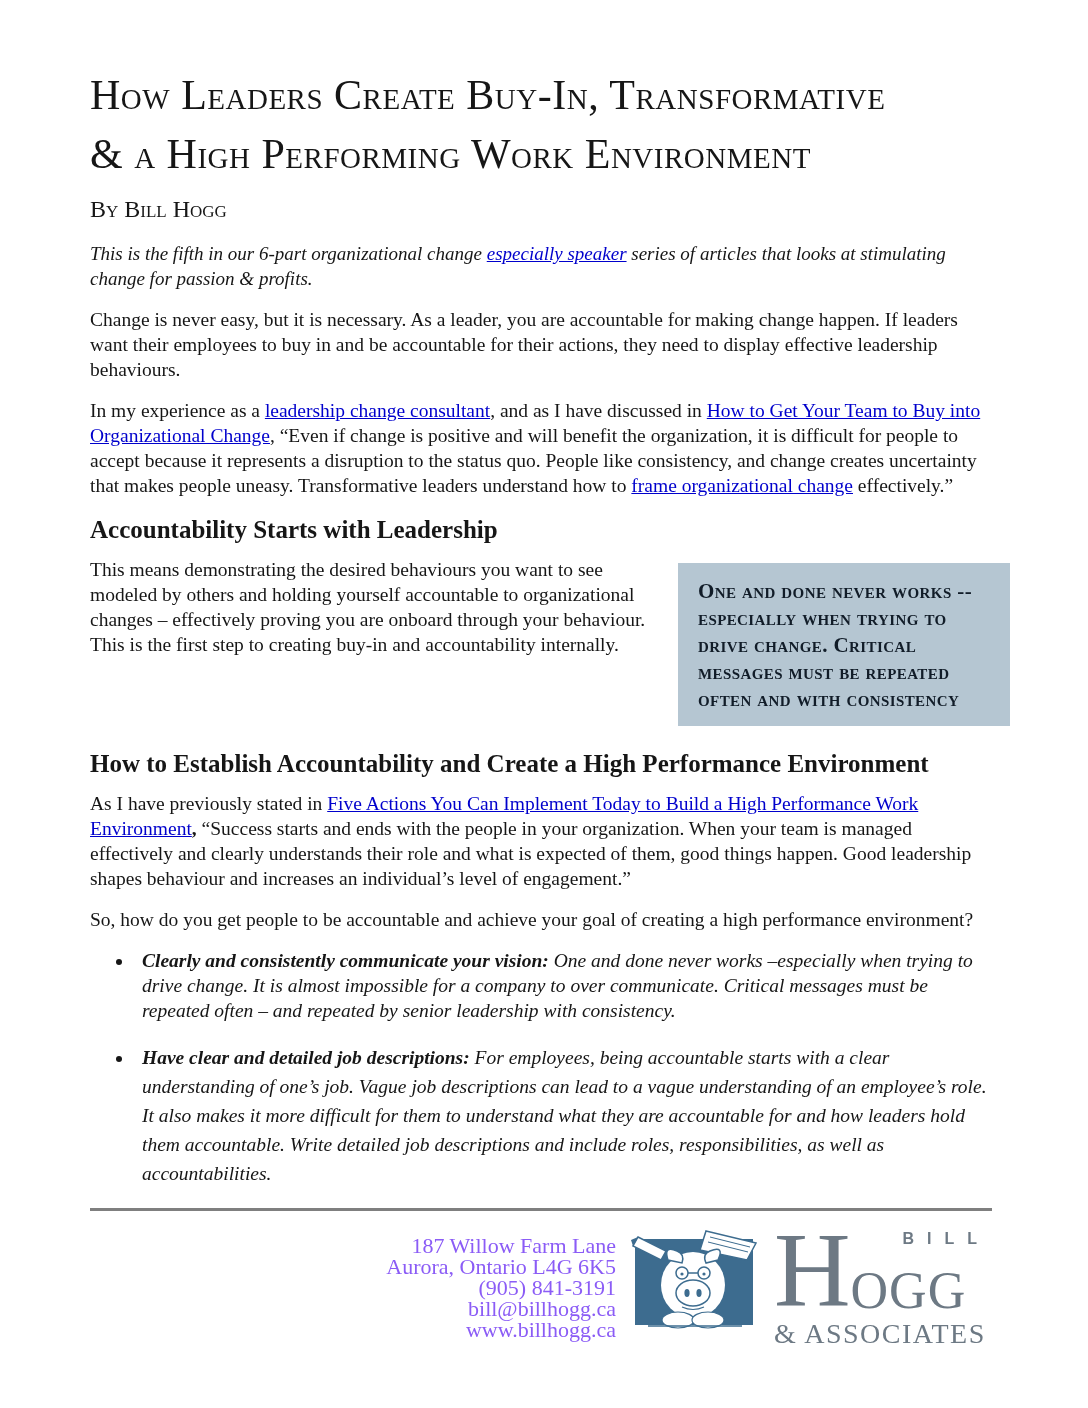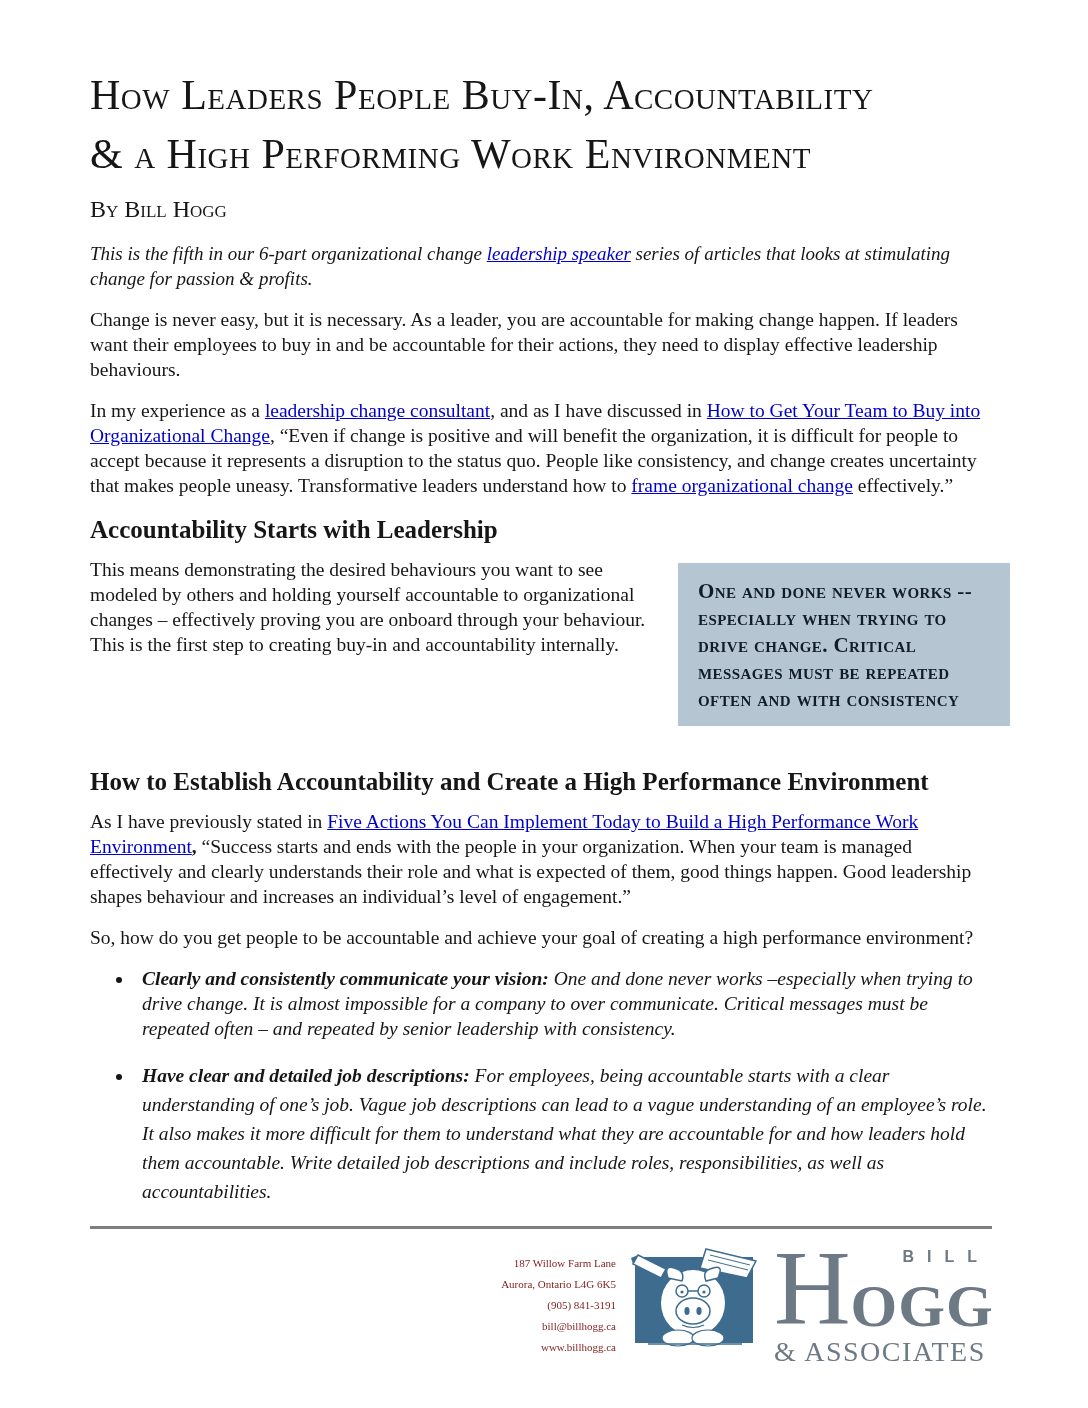--- a/index.html
+++ b/index.html
@@ -45,21 +45,21 @@
   }
   h2.sect {
     font-size: 25px;
     font-weight: bold;
     margin: 18px 0 13px 0;
   }
   .cols::after { content: ""; display: block; clear: both; }
   .callout {
     float: right;
     width: 332px;
-    margin: 6px -18px 24px 26px;
+    margin: 6px -18px 6px 26px;
     background: #b5c6d2;
     padding: 15px 20px 13px 20px;
     font-variant: small-caps;
     font-weight: 600;
     font-size: 21px;
     line-height: 27px;
     color: #111c28;
     letter-spacing: 0.4px;
   }
   ul.bullets {
@@ -81,23 +81,23 @@
     margin: 6px 0 16px 0;
   }
   footer.pagefoot {
     display: flex;
     justify-content: flex-end;
     align-items: flex-start;
     gap: 14px;
   }
   .contact {
     text-align: right;
-    font-size: 11px;
+    font-size: 22px;
     line-height: 21px;
-    color: #7f1d1d;
+    color: #8b5cf6;
     padding-top: 8px;
     font-family: Liberation Serif, serif;
   }
   .logo-mark { width: 130px; height: 104px; flex: 0 0 auto; }
   .logo-text {
     position: relative;
     color: #6d7984;
     width: 218px;
     padding-top: 2px;
     flex: 0 0 auto;
@@ -106,41 +106,41 @@
     position: absolute;
     top: 3px;
     right: 2px;
     font-family: "Liberation Sans", sans-serif;
     font-weight: bold;
     font-size: 16px;
     letter-spacing: 13px;
   }
   .logo-hogg { display: flex; align-items: flex-end; line-height: 0.75; }
   .logo-hogg .h-init { font-size: 106px; line-height: 0.78; }
-  .logo-hogg .h-rest { font-size: 60px; line-height: 0.80; letter-spacing: 1px; font-weight: bold; }
+  .logo-hogg .h-rest { font-size: 52px; line-height: 0.80; letter-spacing: 1px; }
   .logo-assoc {
     font-size: 28px;
     letter-spacing: 1.5px;
     margin-top: 6px;
     white-space: nowrap;
   }
 </style>
 </head>
 <body>
 
 <div class="page">
 
   <h1 class="title">
-    <span>How Leaders People Buy-In, Accountability</span>
+    <span>How Leaders Create Buy-In, Transformative</span>
     <span>&amp; a High Performing Work Environment</span>
   </h1>
 
   <div class="byline">By Bill Hogg</div>
 
-  <p class="intro"><span>This is the fifth in our 6-part organizational change </span><a class="doclink">leadership speaker</a><span> series of articles that looks at stimulating change for passion &amp; profits.</span></p>
+  <p class="intro"><span>This is the fifth in our 6-part organizational change </span><a class="doclink">especially speaker</a><span> series of articles that looks at stimulating change for passion &amp; profits.</span></p>
 
   <p class="body">Change is never easy, but it is necessary. As a leader, you are accountable for making change happen. If leaders want their employees to buy in and be accountable for their actions, they need to display effective leadership behaviours.</p>
 
   <p class="body"><span>In my experience as a </span><a class="doclink">leadership change consultant</a><span>, and as I have discussed in </span><a class="doclink">How to Get Your Team to Buy into Organizational Change</a><span>, “Even if change is positive and will benefit the organization, it is difficult for people to accept because it represents a disruption to the status quo. People like consistency, and change creates uncertainty that makes people uneasy. Transformative leaders understand how to </span><a class="doclink">frame organizational change</a><span> effectively.”</span></p>
 
   <h2 class="sect">Accountability Starts with Leadership</h2>
 
   <div class="cols">
     <aside class="callout">
       <span>One and done never works -- especially when trying to drive change. Critical messages must be repeated often and with consistency</span>

